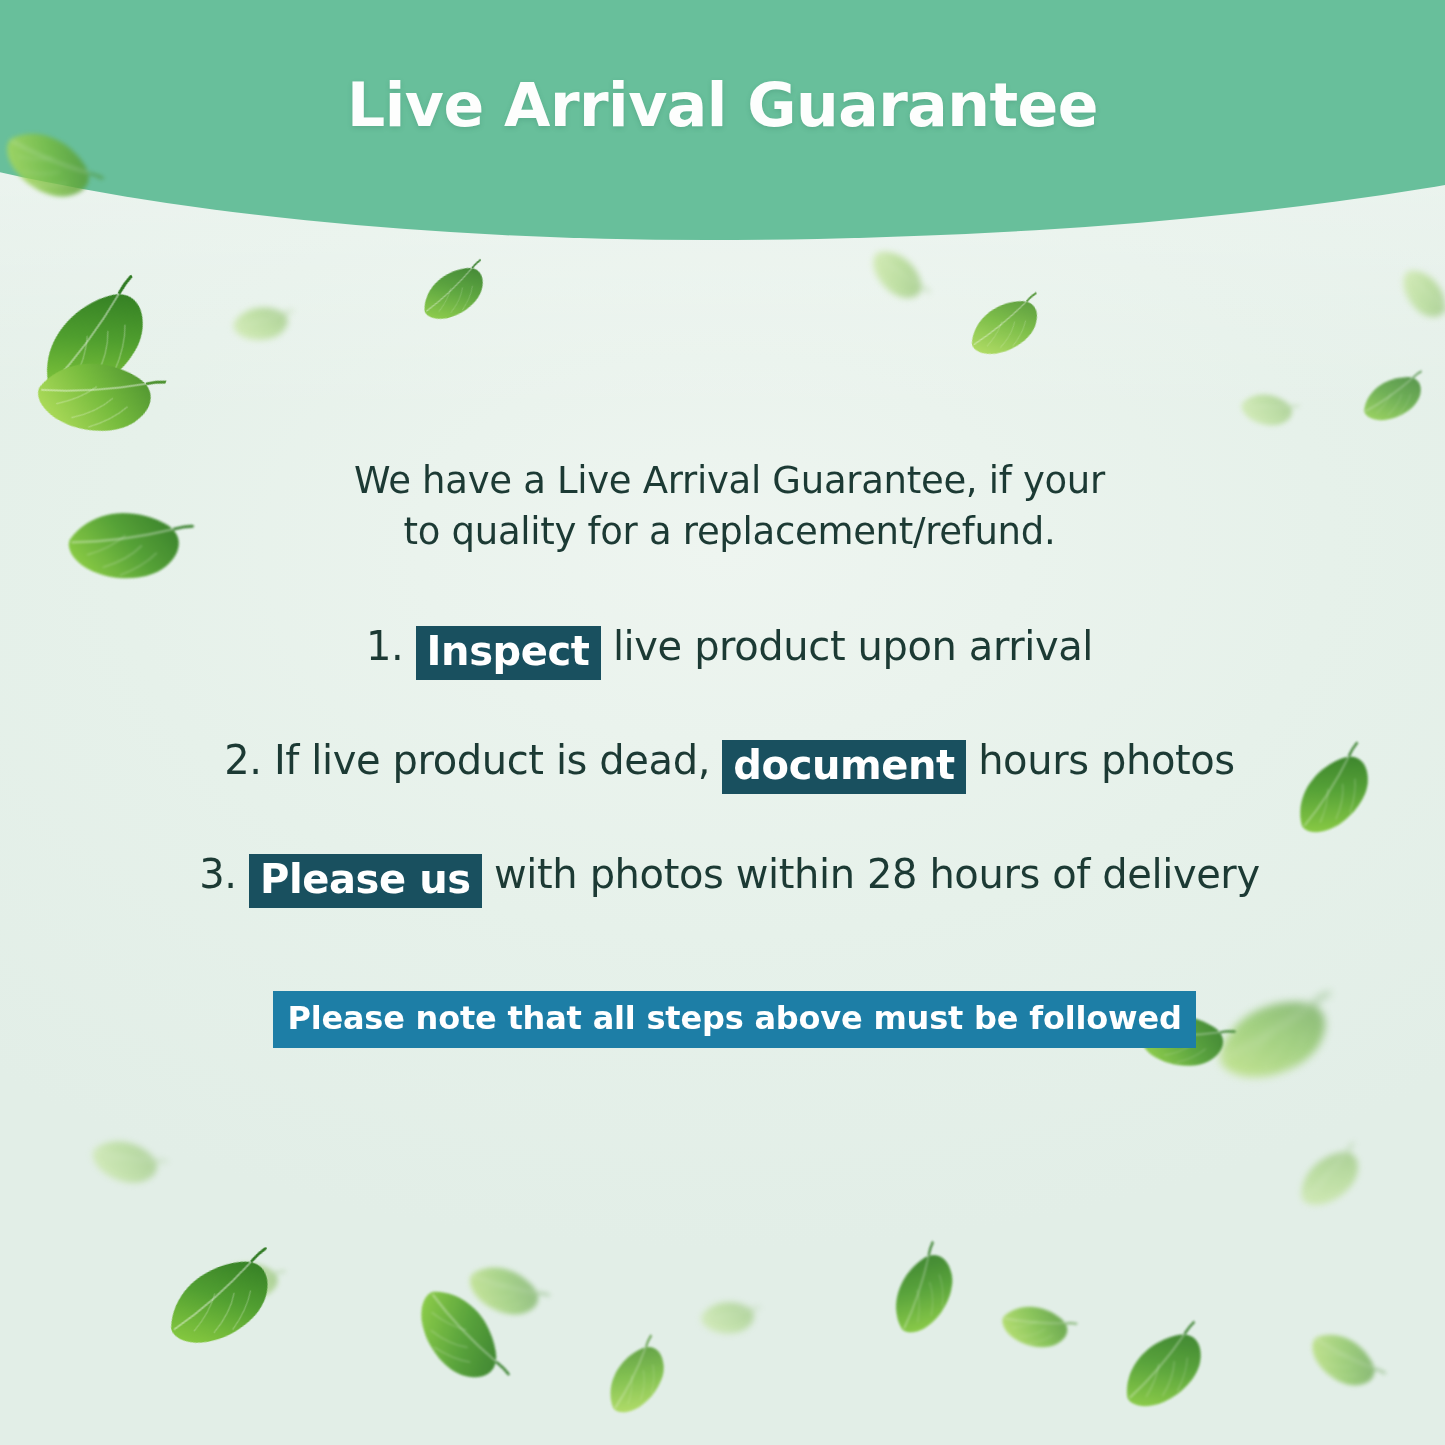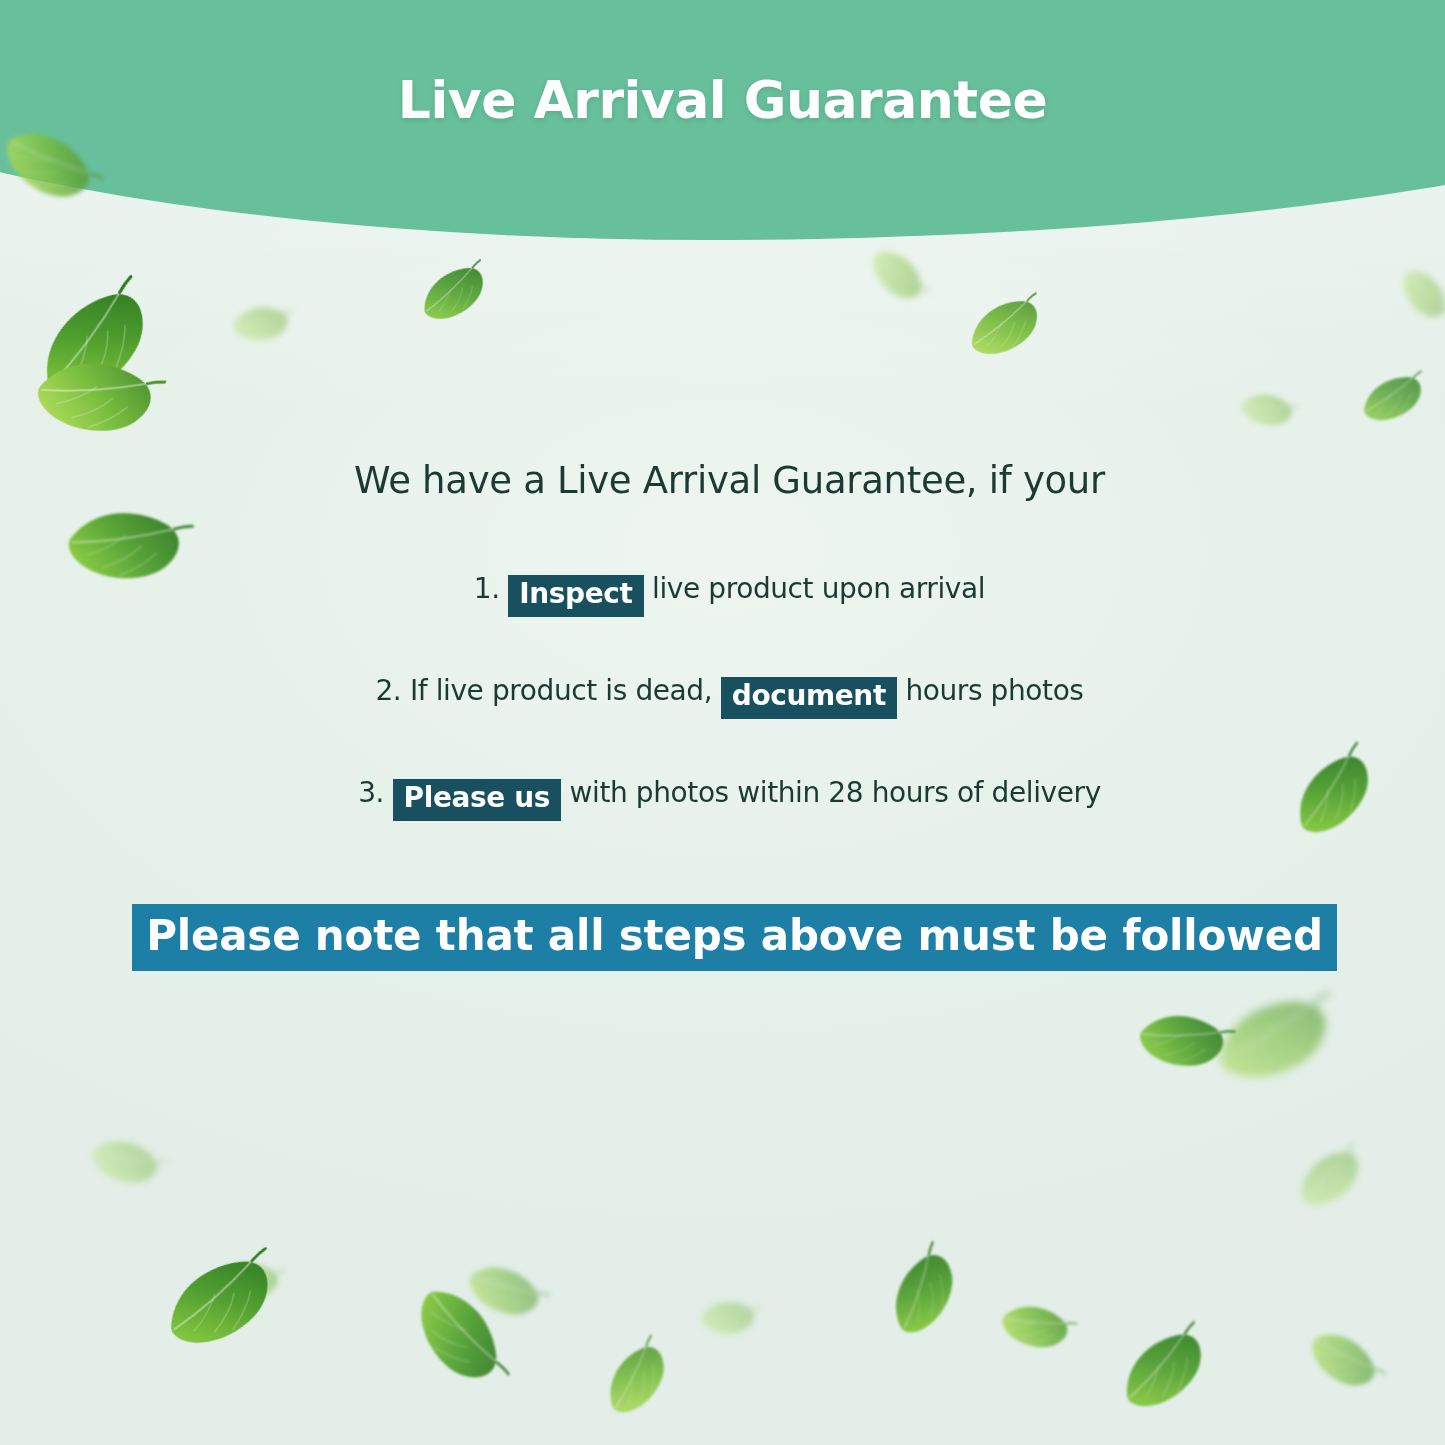--- a/index.html
+++ b/index.html
@@ -31,21 +31,21 @@
     border-radius:0 0 52% 48% / 0 0 30% 34%;
     z-index:2;
   }
   .header-title {
     position:absolute;
     z-index:5;
     left:0; right:0;
     top:70px;
     text-align:center;
     color:#fdfefd;
-    font-size:52px;
+    font-size:60px;
     font-weight:bold;
     letter-spacing:-0.5px;
     font-family:"DejaVu Sans", sans-serif;
     text-shadow: 0 2px 5px rgba(40,110,85,0.22);
   }
 
   
   .leaves { position:absolute; inset:0; z-index:3; pointer-events:none; }
   .leaf { position:absolute; transform-origin:50% 50%; }
   .leaf svg { display:block; width:100%; height:100%; }
@@ -64,21 +64,21 @@
     font-size:37px;
     line-height:51px;
     color:#1c3a34;
     font-family:"DejaVu Sans", sans-serif;
     letter-spacing:-0.3px;
     padding:0 120px;
   }
 
   .steps { margin-top:64px; }
   .step {
-    font-size:28px;
+    font-size:40px;
     line-height:1.15;
     color:#1c3a34;
     font-family:"DejaVu Sans", sans-serif;
     letter-spacing:-0.4px;
     margin-bottom:60px;
     white-space:nowrap;
   }
   .step:last-child { margin-bottom:0; }
 
   .hl {
@@ -97,21 +97,21 @@
   .note {
     margin-top:88px;
     display:flex;
     flex-direction:column;
     align-items:center;
     gap:11px;
   }
   .note-line {
     background:#1d7ea6;
     color:#ffffff;
-    font-size:42px;
+    font-size:32px;
     font-weight:bold;
     font-family:"DejaVu Sans", sans-serif;
     letter-spacing:-0.2px;
     padding:11px 14px 14px 14px;
     line-height:1;
     white-space:nowrap;
     margin-left:10px;
   }
 
   
@@ -521,20 +521,21 @@
           <path d="M22,52 C34,44 42,36 48,26 M38,58 C50,50 58,42 64,30 M54,60 C64,52 72,44 78,32" stroke="rgba(255,255,255,0.26)" stroke-width="1.1" fill="none"></path>
           <path d="M86,8 C92,4 97,2 100,1" stroke="#4d9230" stroke-width="2.4" fill="none" stroke-linecap="round"></path>
         </svg>
       </div>
     </div>
 
   <div class="content">
 
     <div class="intro">
       <div>We have a Live Arrival Guarantee, if your</div>
+      <div>to quality for a replacement/refund.</div>
     </div>
 
     <div class="steps">
 
       <div class="step">
         <span>1.</span>
         <span class="hl">Inspect</span>
         <span>live product upon arrival</span>
       </div>
 

